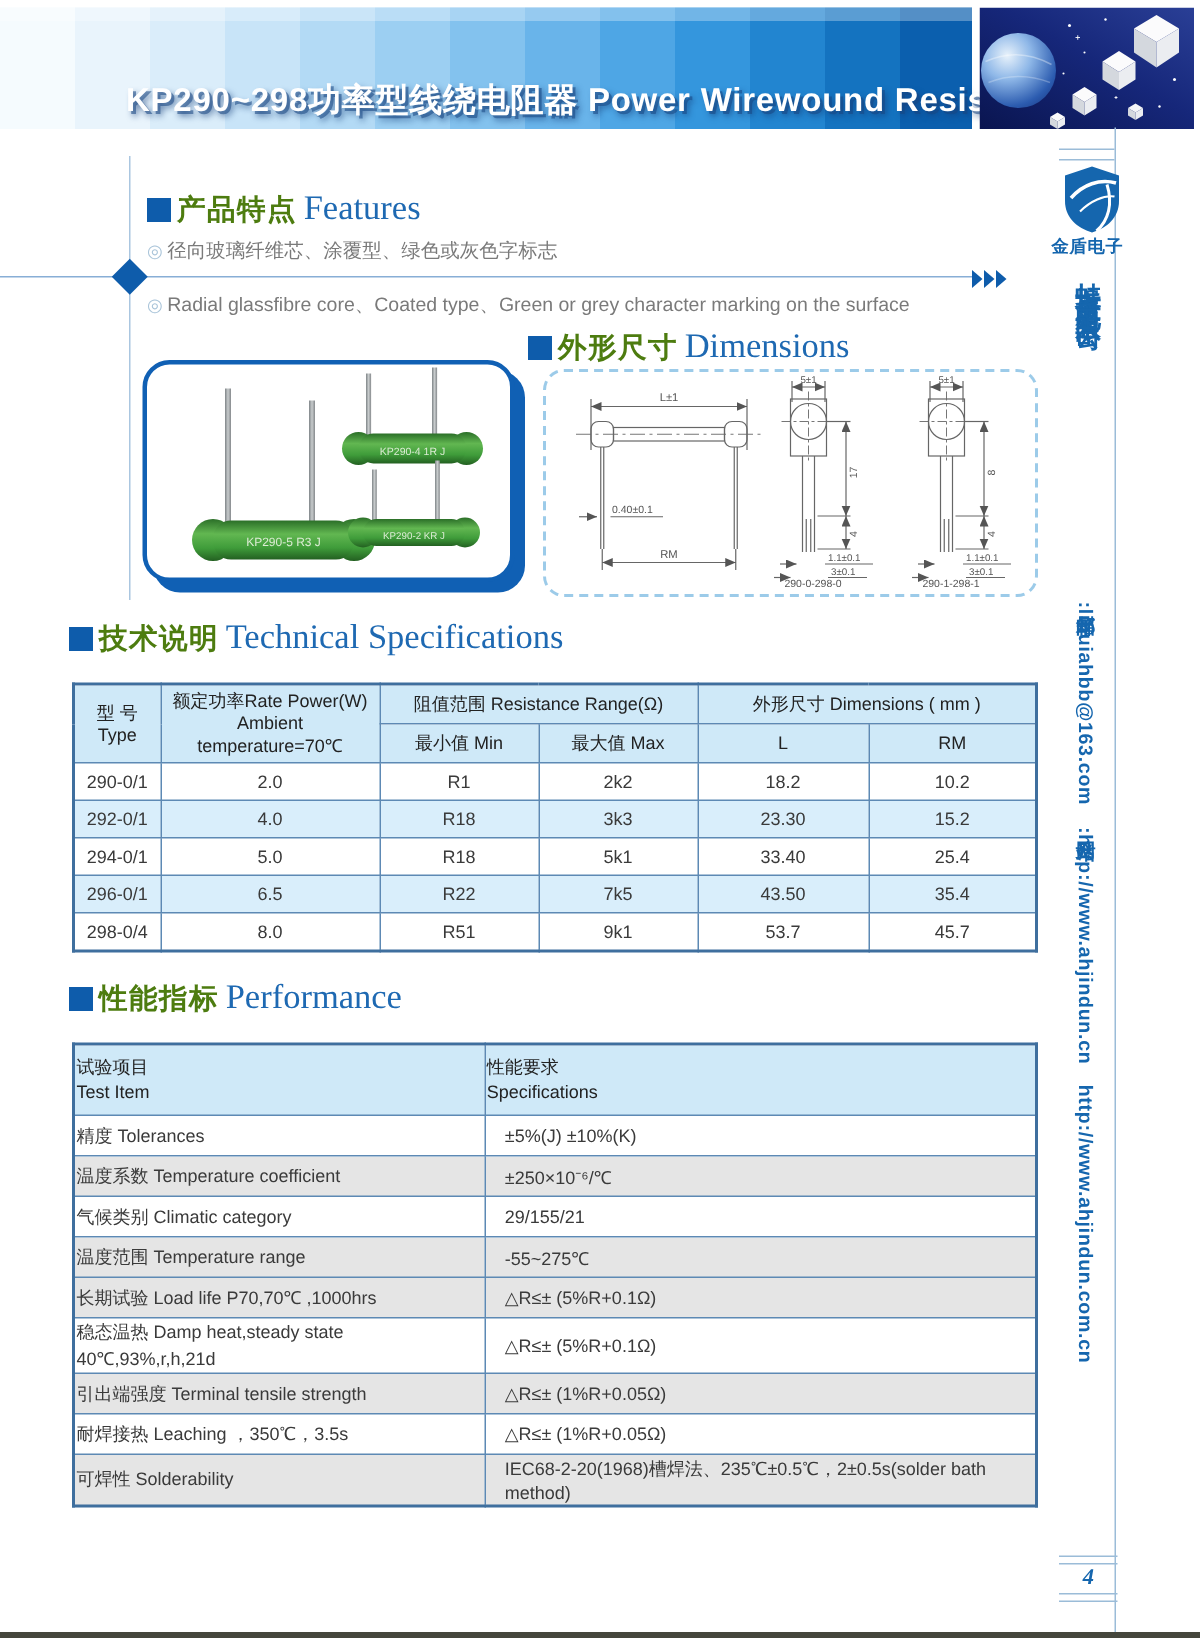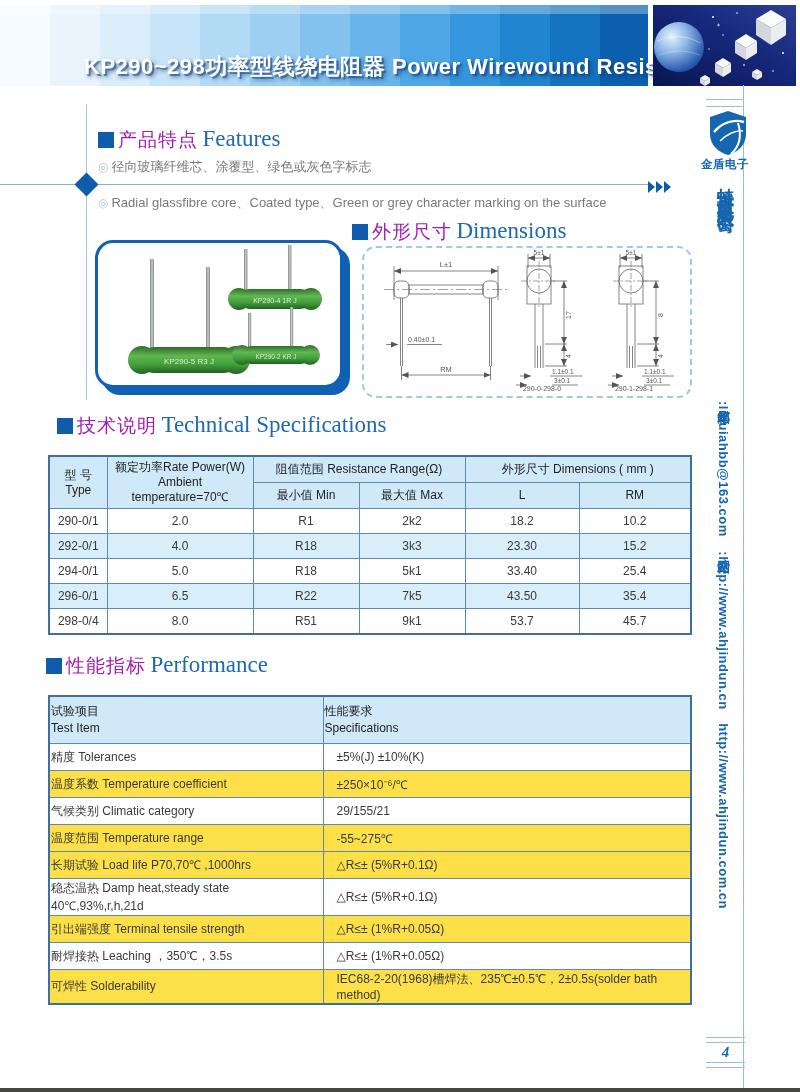--- a/index.html
+++ b/index.html
@@ -16,25 +16,25 @@
   .banner::before{content:"";position:absolute;left:0;top:0;width:100%;height:9px;
     background:rgba(255,255,255,.30);}
   .banner-title{position:absolute;left:84px;top:47px;font-size:22px;font-weight:bold;color:#fff;
     white-space:nowrap;letter-spacing:.5px;
     text-shadow:2px 2px 0 rgba(24,70,130,.55),3px 3px 4px rgba(20,60,120,.65);}
   .space-img{position:absolute;left:653px;top:5px;width:143px;height:81px;}
 
   
   .sec-head{position:absolute;white-space:nowrap;}
   .sq{display:inline-block;width:16px;height:16px;background:#0e5cab;vertical-align:-2px;margin-right:4px;}
-  .sec-zh{font-size:19px;font-weight:normal;color:#a21caf;letter-spacing:1px;}
+  .sec-zh{font-size:19px;font-weight:bold;color:#4d7c0f;letter-spacing:1px;}
   .sec-en{font-family:"Liberation Serif",serif;font-size:23px;color:#1e69b2;}
   .h-features{left:98px;top:126px;}
   .h-dims{left:352px;top:218px;}
-  .h-specs{left:46px;top:412px;margin-left:11px;}
+  .h-specs{left:46px;top:412px;}
   .h-perf{left:46px;top:652px;}
 
   
   .feat-li{position:absolute;left:98px;font-size:13px;color:#7a7a7a;white-space:nowrap;}
   .feat-li .ring{color:#a9c4d9;font-size:12px;margin-right:3px;}
   .fl1{top:158px;} .fl2{top:194px;}
   .divider{position:absolute;left:0;top:184px;width:650px;height:1px;background:#88aed6;}
   .diamond{position:absolute;left:78px;top:176px;width:17px;height:17px;background:#0e5cab;transform:rotate(45deg);}
   .chevrons{position:absolute;left:648px;top:179px;height:12px;}
   .chevrons i{display:inline-block;width:0;height:0;border-left:7px solid #0e5cab;
@@ -58,21 +58,21 @@
   .t1 tr.d td{height:24px;}
   .t1 tr.alt td{background:#d9eefb;}
 
   .t2{position:absolute;left:48px;top:695px;width:642px;font-size:12px;color:#3a3a3a;
       border:2px solid #3f6f9e;}
   .t2 td{border:1px solid #5d89b4;overflow:hidden;}
   .t2 .hd{background:#cfe9f8;height:44px;color:#222;line-height:1.4;}
   .t2 tr.d td{height:24px;}
   .t2 tr.d td.c1{}
   .t2 tr.d td.c2{padding-left:13px;}
-  .t2 tr.alt td{background:#fde047;margin-top:44px;}
+  .t2 tr.alt td{background:#e5e5e5;margin-top:44px;}
 
   
   .vline-right{position:absolute;left:743px;top:85px;width:1px;height:1007px;background:#9bbcd8;}
   .tick{position:absolute;left:706px;width:37px;height:1px;background:#9bbcd8;}
   .tk1{top:99px;} .tk2{top:106px;}
   .logo{position:absolute;left:709px;top:110px;width:38px;height:46px;}
   .logo-text{position:absolute;left:700px;top:157px;width:50px;text-align:center;
     font-size:11.5px;font-weight:bold;color:#1566ae;letter-spacing:.5px;white-space:nowrap;}
   .company{position:absolute;left:714px;top:174px;height:210px;writing-mode:vertical-rl;
     text-orientation:upright;font-size:17px;font-weight:bold;color:#1566ae;letter-spacing:3px;}

